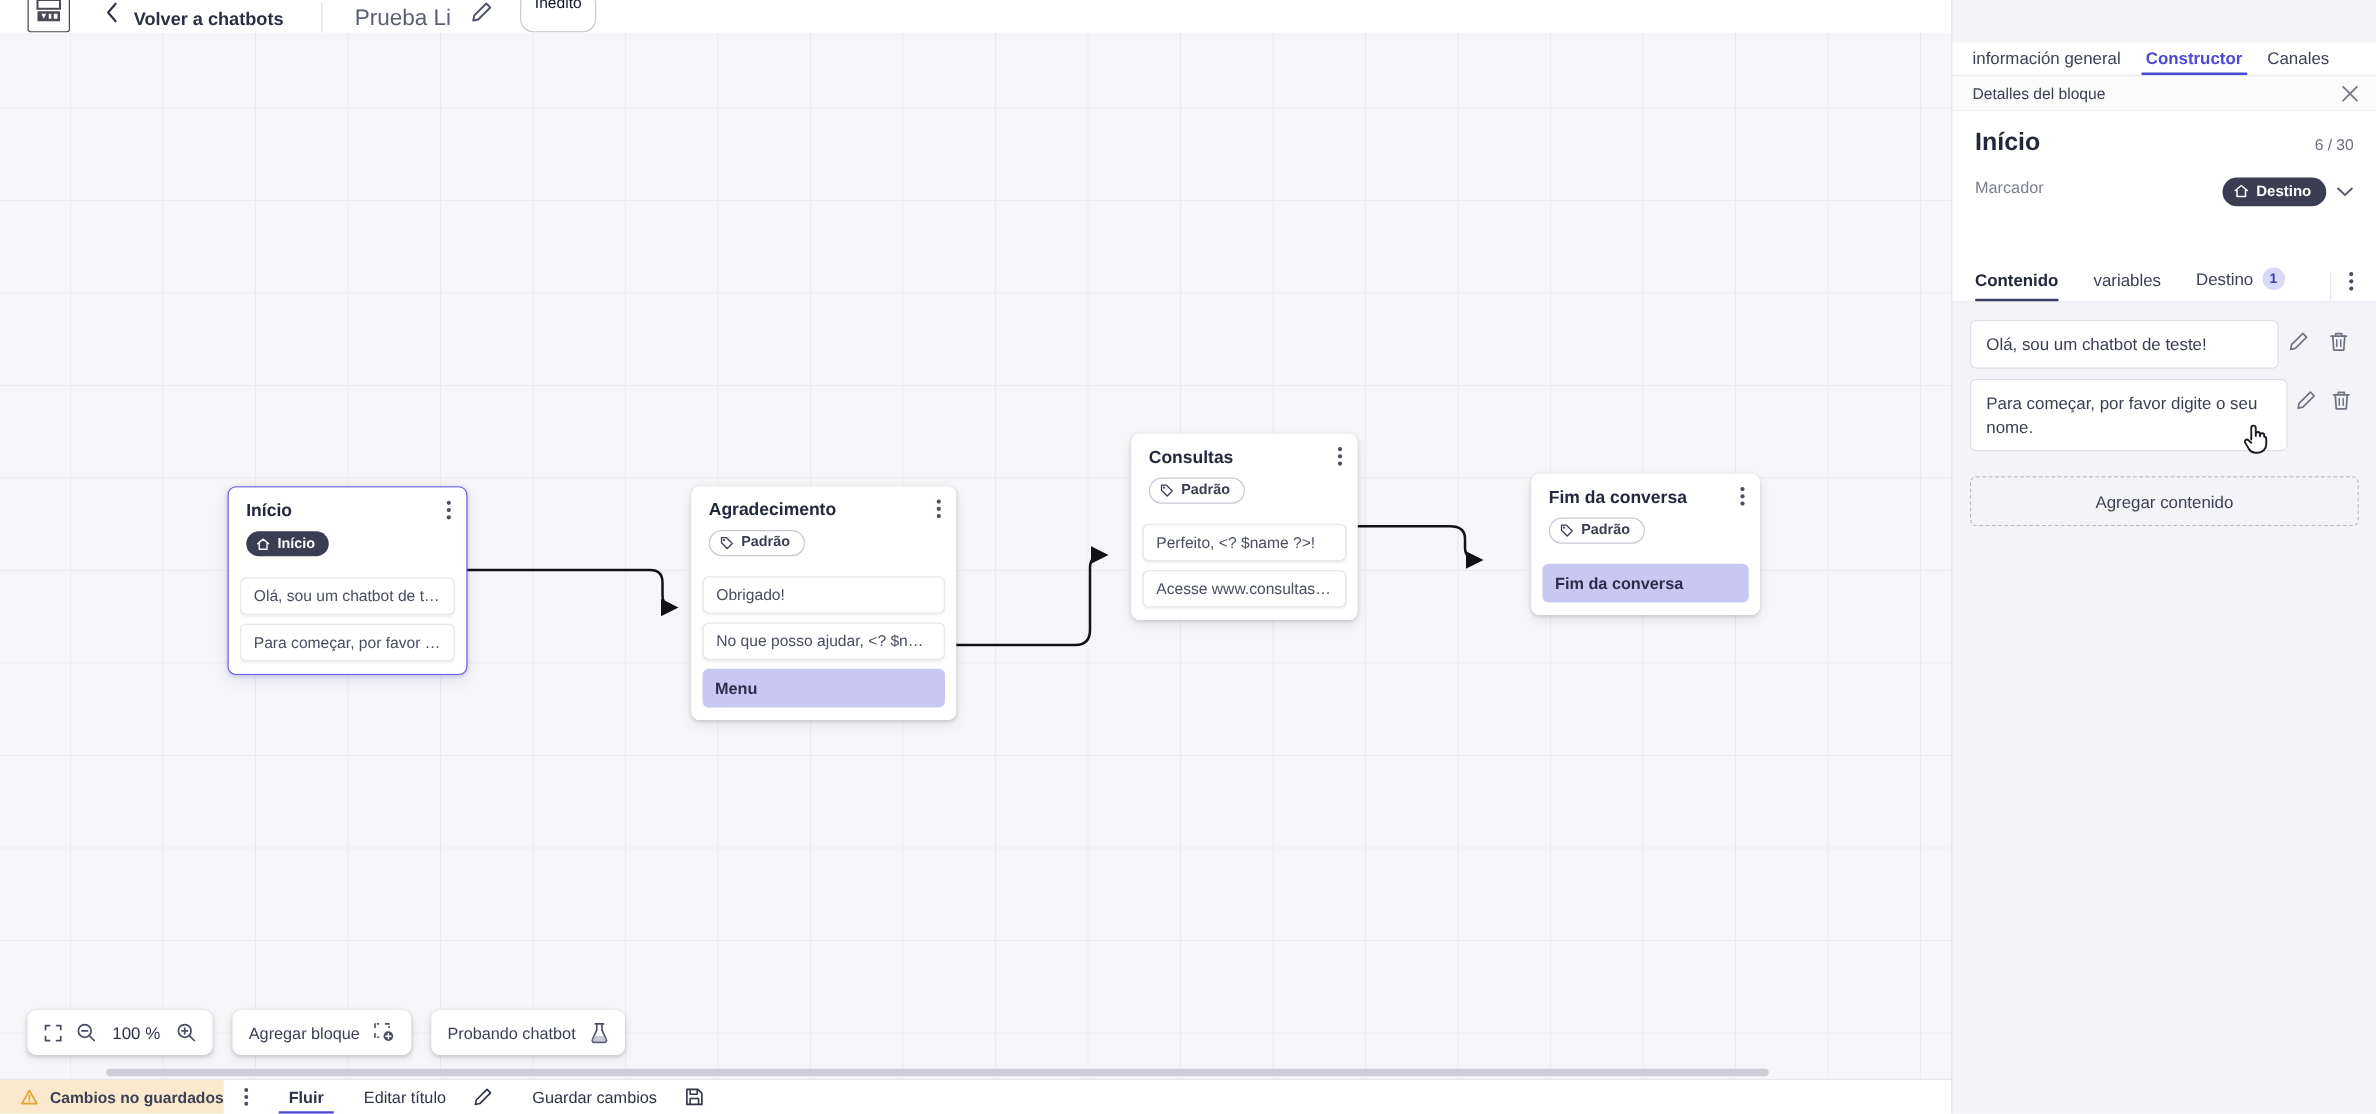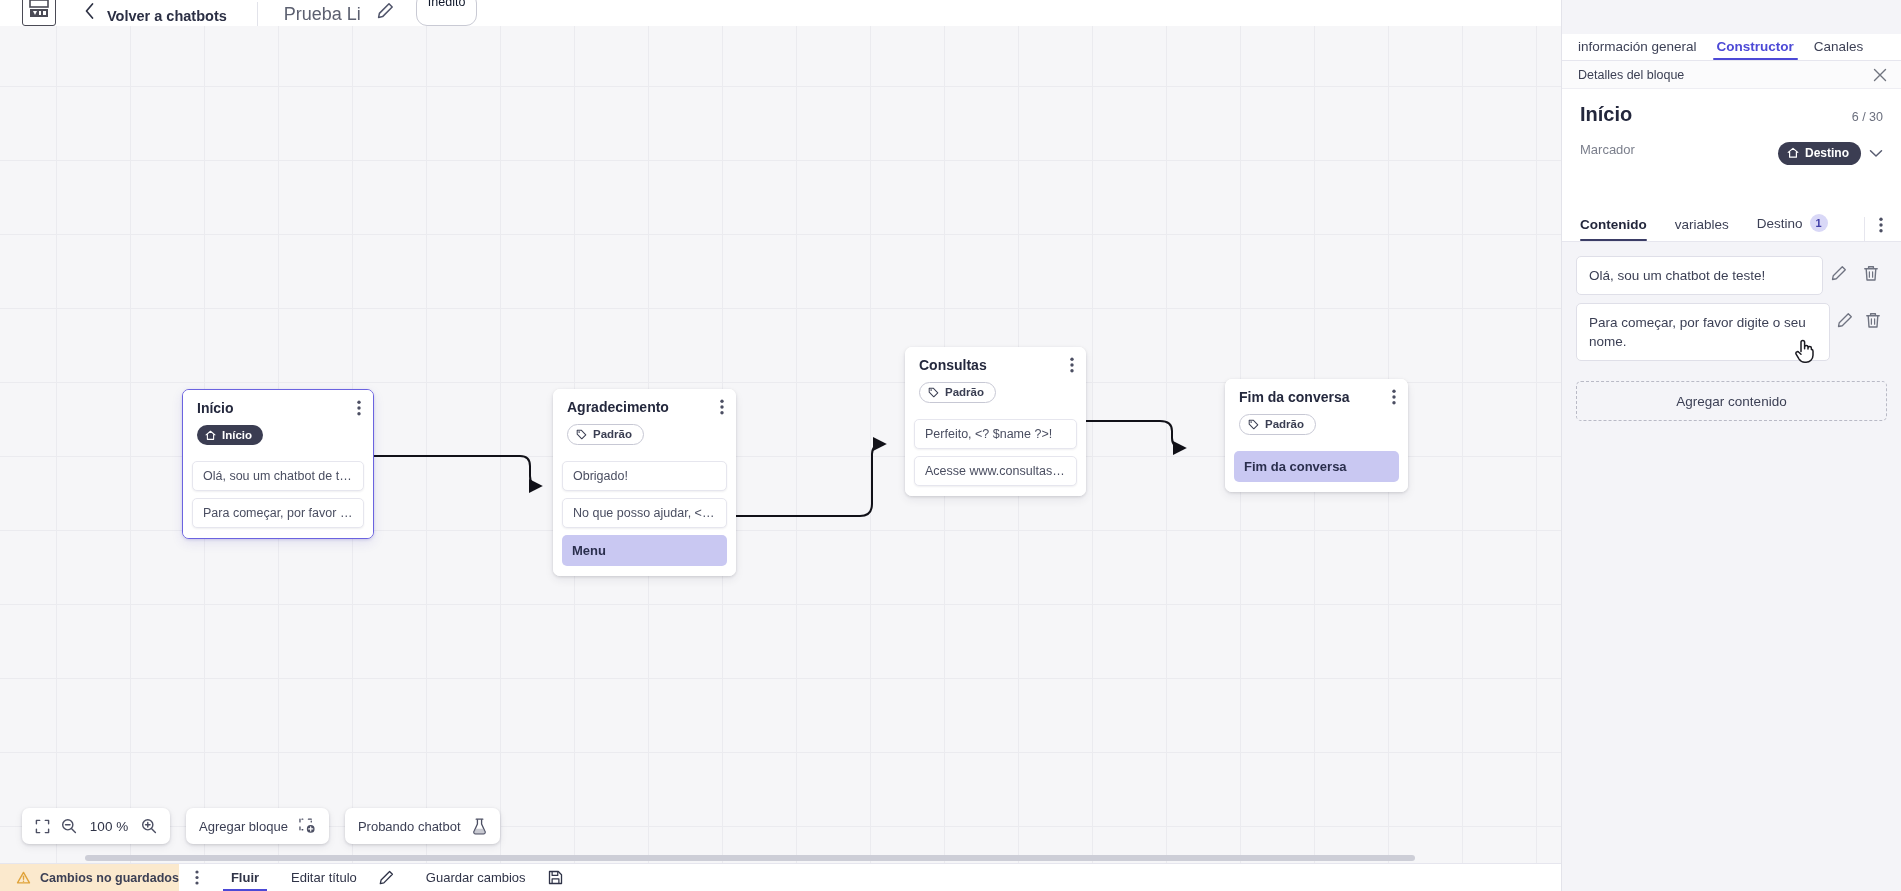--- a/index.html
+++ b/index.html
@@ -336,21 +336,21 @@
           </span>
           <span>Início</span>
         </span>
       </div>
       <div class="node-body">
         <div class="node-msg">Olá, sou um chatbot de teste!</div>
         <div class="node-msg">Para começar, por favor digite o ...</div>
       </div>
     </div>
 
-    <div class="node" style="left:553px; top:363px; width:183px;">
+    <div class="node" style="left:553px; top:363px; width:212px;">
       <div class="node-head">
         <div class="node-head-row">
           <span class="node-title">Agradecimento</span>
           <span class="node-kebab">
             <svg width="4" height="16" viewBox="0 0 4 16">
                 <circle cx="2" cy="2.2" r="1.7" fill="#4c4f63"></circle>
                 <circle cx="2" cy="8" r="1.7" fill="#4c4f63"></circle>
                 <circle cx="2" cy="13.8" r="1.7" fill="#4c4f63"></circle>
               </svg>
           </span>

